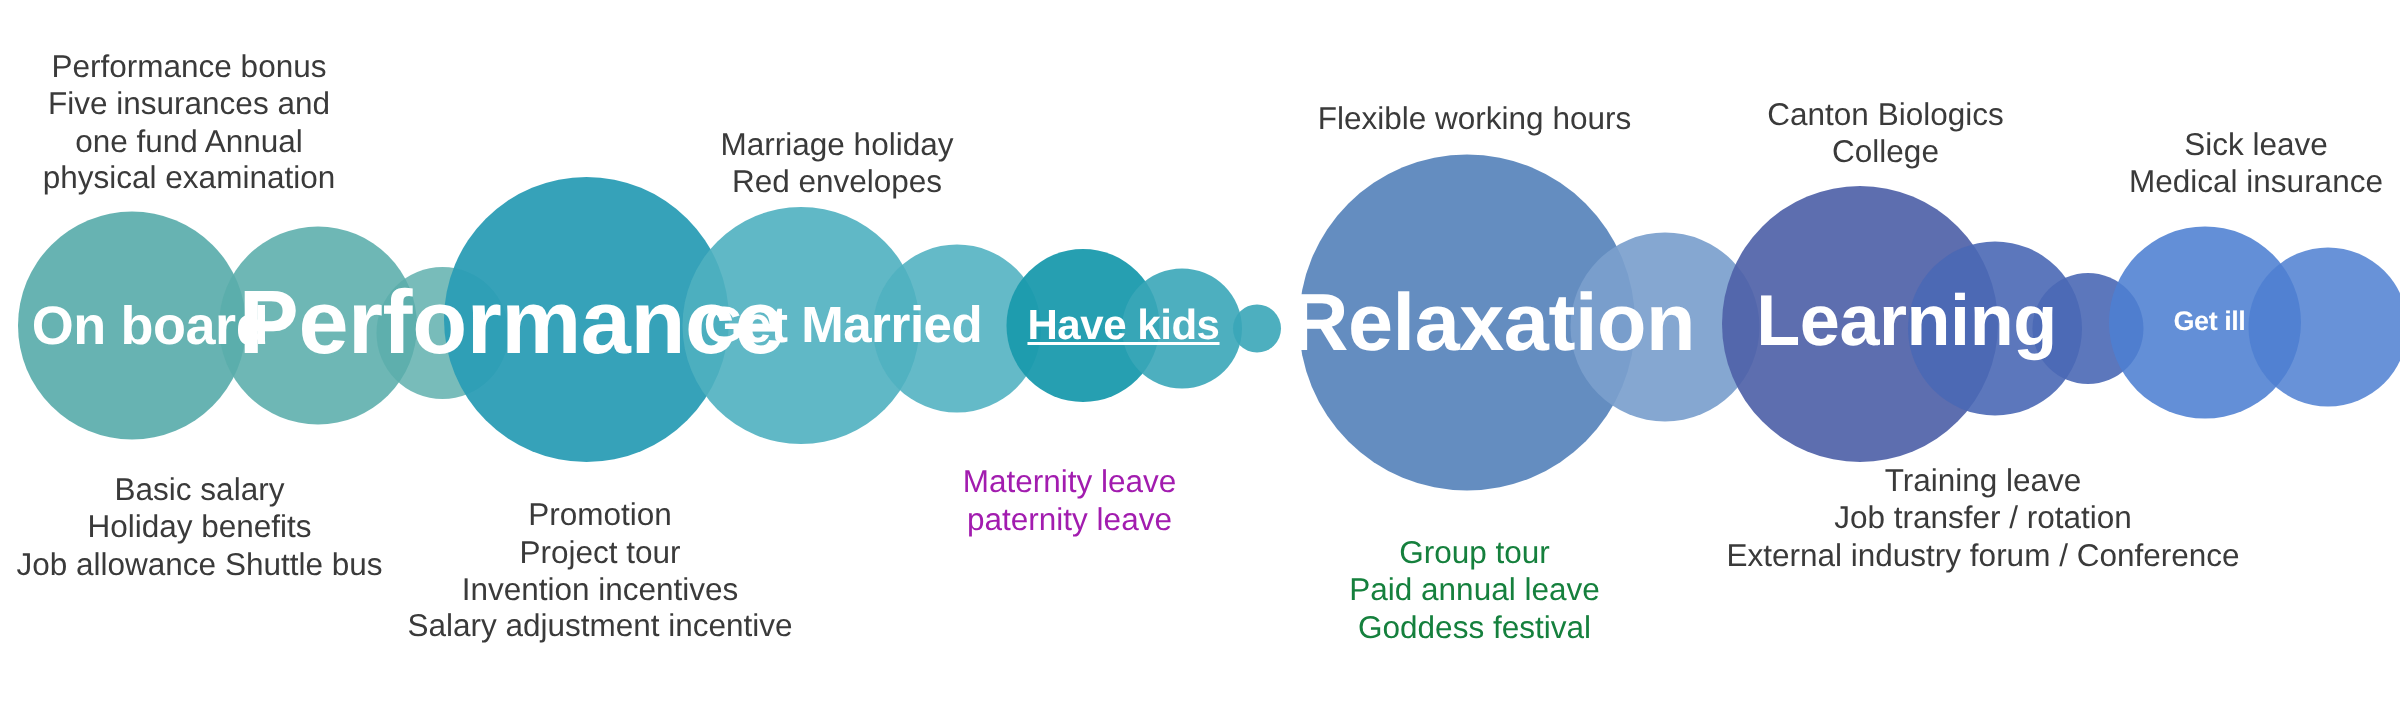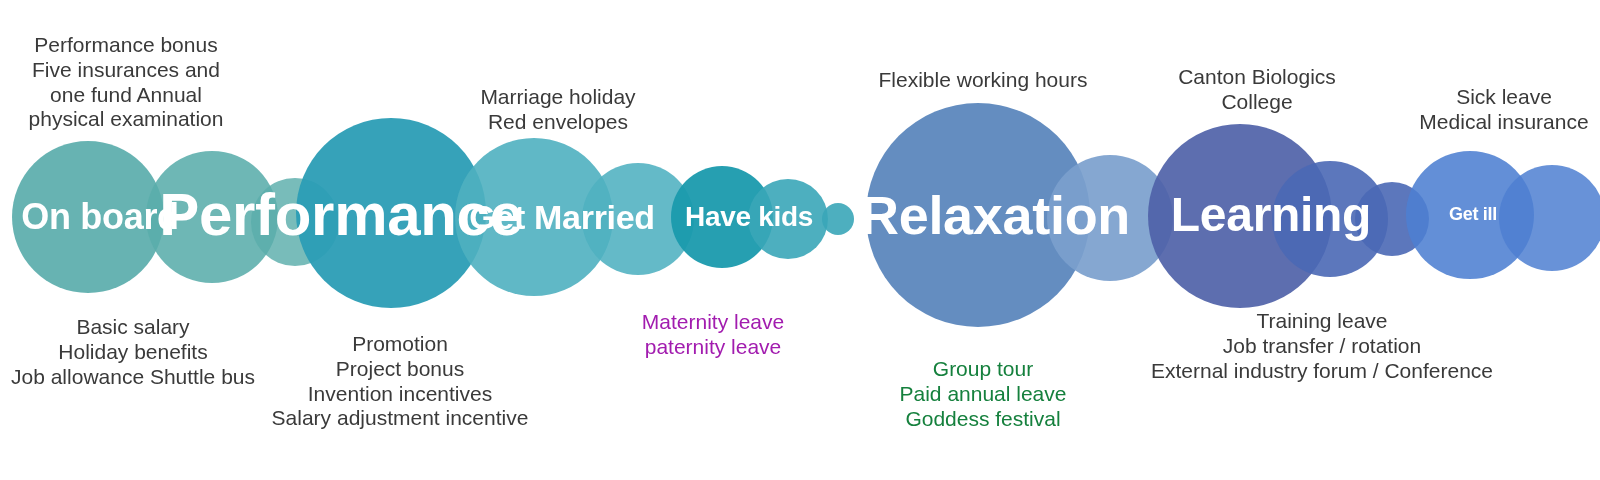--- a/index.html
+++ b/index.html
@@ -89,30 +89,30 @@
         <div>physical examination</div>
       </div>
       <div class="note" style="left: 133px; top: 315px; color: rgb(58, 58, 58);">
         <div>Basic salary</div>
         <div>Holiday benefits</div>
         <div>Job allowance Shuttle bus</div>
       </div>
       <div class="stage-label" style="left: 341px; top: 215px; font-size: 60px;">Performance</div>
       <div class="note" style="left: 400px; top: 332px; color: rgb(58, 58, 58);">
         <div>Promotion</div>
-        <div>Project bonus</div>
+        <div>Project tour</div>
         <div>Invention incentives</div>
         <div>Salary adjustment incentive</div>
       </div>
       <div class="stage-label" style="left: 562px; top: 217px; font-size: 34px; text-align: center;">Get Married</div>
       <div class="note" style="left: 558px; top: 85px; color: rgb(58, 58, 58);">
         <div>Marriage holiday</div>
         <div>Red envelopes</div>
       </div>
-      <div class="stage-label" style="left: 749px; top: 217px; font-size: 28px;">Have kids</div>
+      <div class="stage-label" style="left: 749px; top: 217px; font-size: 28px; text-decoration: underline;">Have kids</div>
       <div class="note" style="left: 713px; top: 310px; color: #a21caf;">
         <div>Maternity leave</div>
         <div>paternity leave</div>
       </div>
       <div class="stage-label" style="left: 995px; top: 215px; font-size: 54px;">Relaxation</div>
       <div class="note" style="left: 983px; top: 68px; color: rgb(58, 58, 58);">
         <div>Flexible working hours</div>
       </div>
       <div class="note" style="left: 983px; top: 357px; color: #15803d;">
         <div>Group tour</div>

